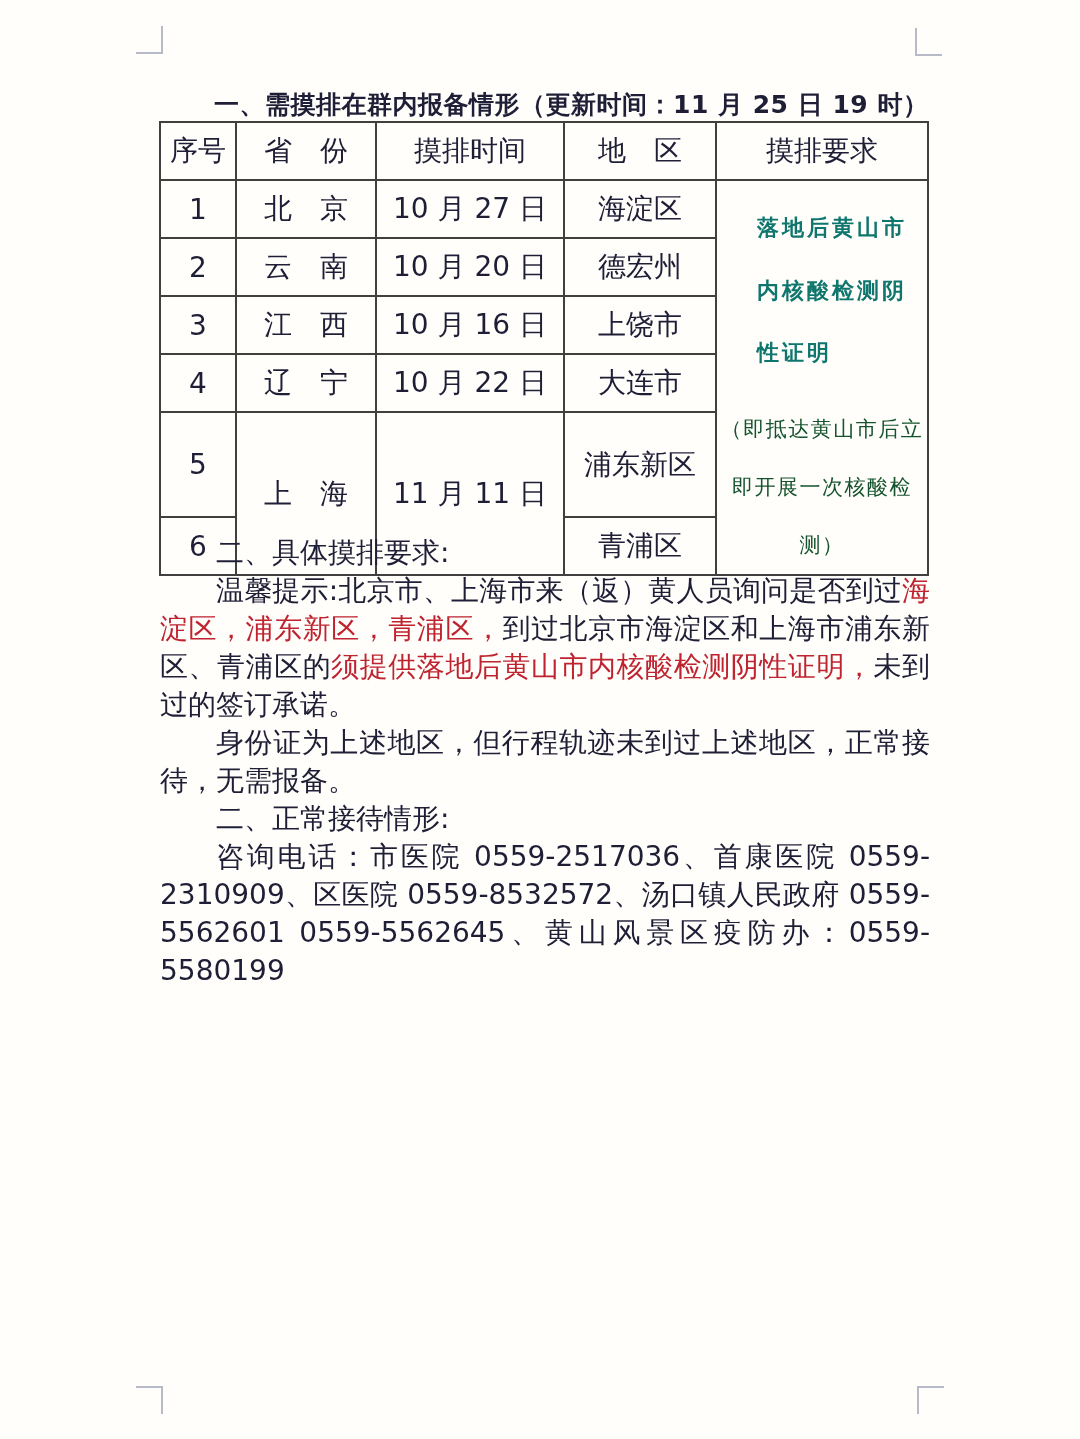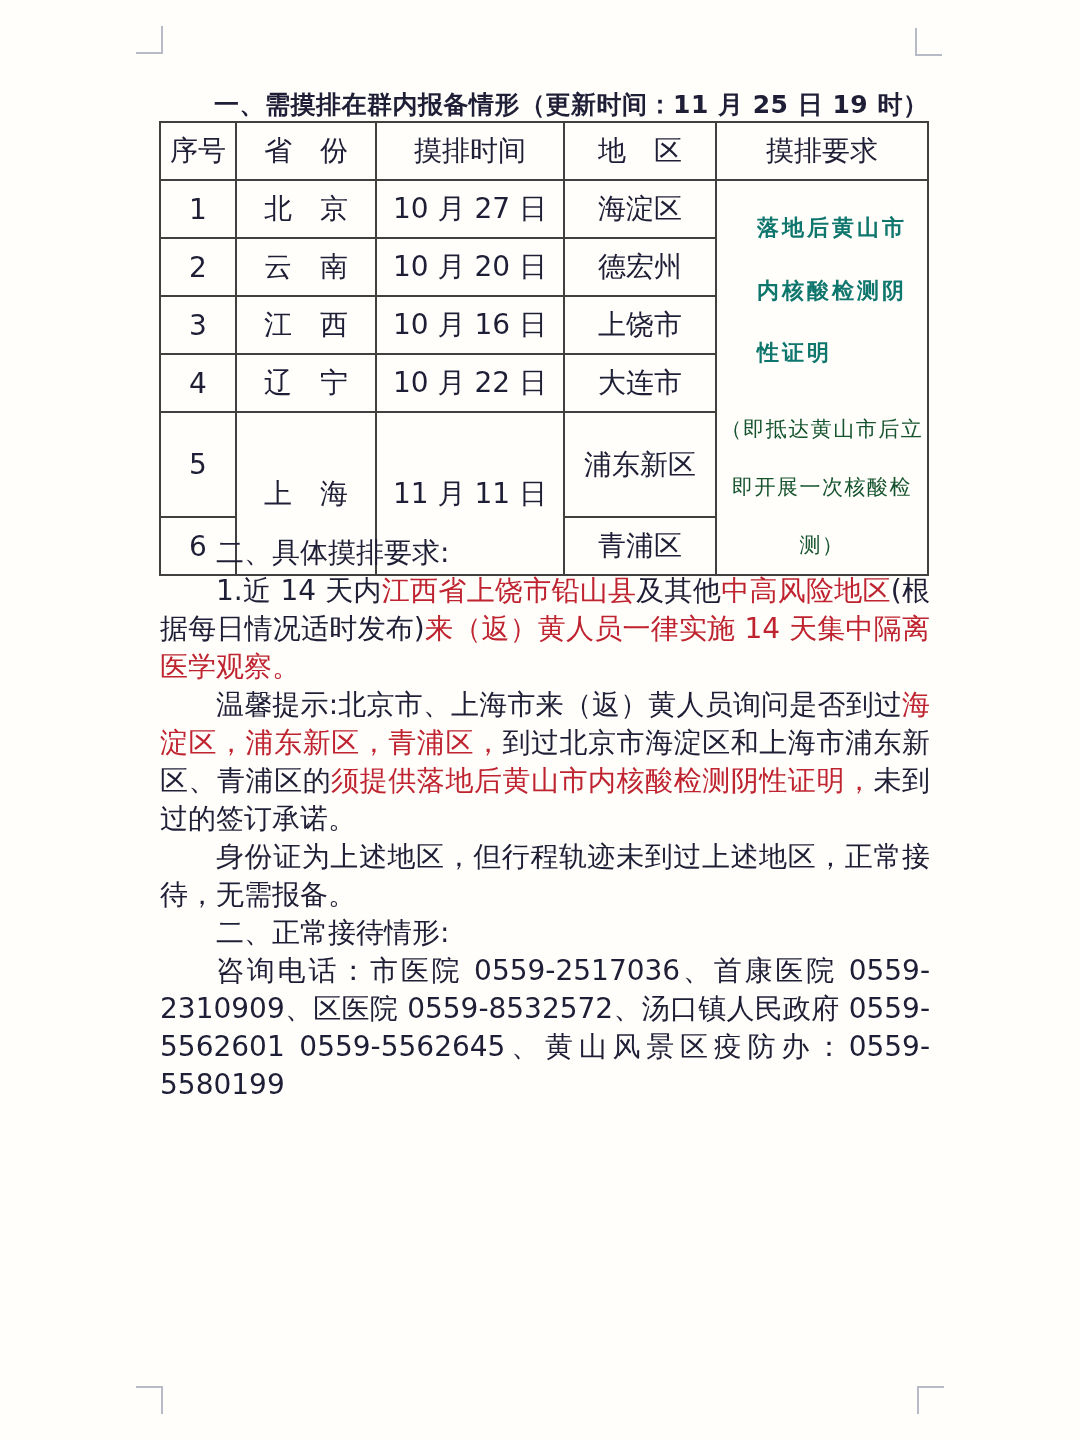--- a/index.html
+++ b/index.html
@@ -115,18 +115,17 @@
   </tr>
   <tr>
     <td>6</td>
     <td>青浦区</td>
   </tr>
 </tbody>
   </table>
 
 <div class="doc-body">
   <p><span class="bold">二、具体摸排要求:</span></p>
-  <p><span>1.近 14 天内</span><span class="red">江西省上饶市铅山县</span><span>及其他</span><span class="red">中高风险地区</span><span>(根据每日情况适时发布)</span><span class="red">来（返）黄人员一律实施 14 天集中隔离医学观察。</span></p>
   <p><span>温馨提示:北京市、上海市来（返）黄人员询问是否到过</span><span class="red">海淀区，浦东新区，青浦区，</span><span>到过北京市海淀区和上海市浦东新区、青浦区的</span><span class="red">须提供落地后黄山市内核酸检测阴性证明，</span><span>未到过的签订承诺。</span></p>
   <p><span class="bold">身份证为上述地区，但行程轨迹未到过上述地区，正常接待，无需报备。</span></p>
   <p><span>二、正常接待情形:</span></p>
   <p><span>咨询电话：市医院 0559-2517036、首康医院 0559-2310909、区医院 0559-8532572、汤口镇人民政府 0559-5562601 0559-5562645、黄山风景区疫防办：0559-5580199</span></p>
 </div>
 
 </body></html>

